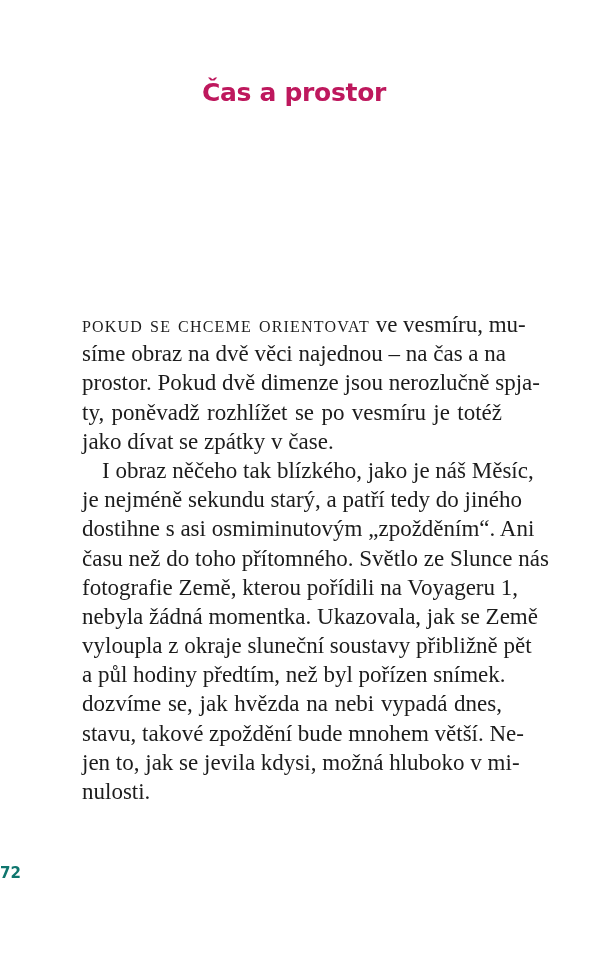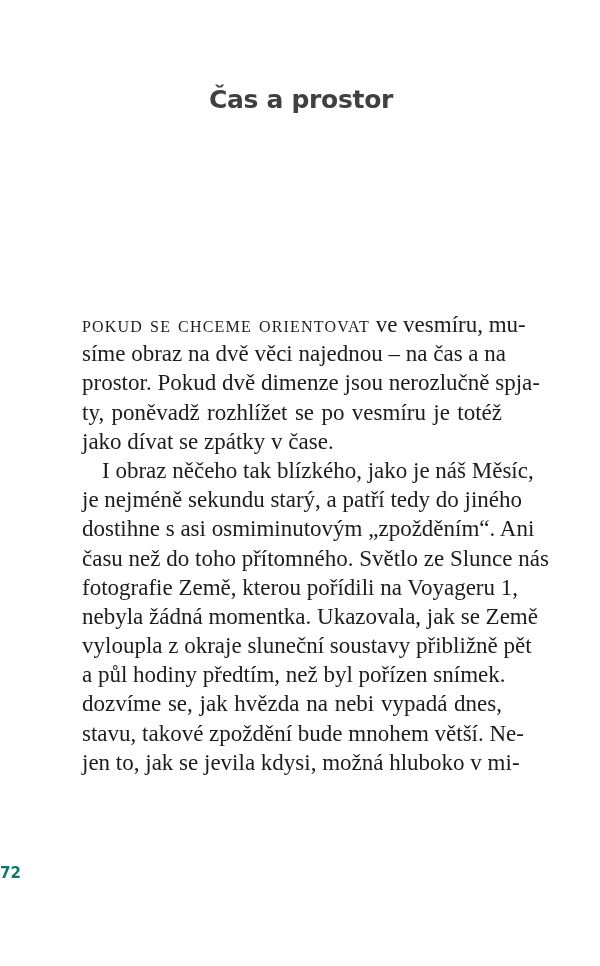--- a/index.html
+++ b/index.html
@@ -23,22 +23,22 @@
     .chapter-title {
       position: absolute;
       top: 74px;
       left: 0;
       width: 580px;
       text-align: center;
       font-family: "DejaVu Sans", sans-serif;
       font-weight: bold;
       font-size: 25px;
       letter-spacing: -0.3px;
-      color: #404040;
-      margin: 11px;
+      color: #be185d;
+      margin: 4px;
     }
     .body-text {
       position: absolute;
       top: 310px;
       left: 82px;
       width: 420px;
       font-family: "Liberation Serif", serif;
       font-size: 23px;
       line-height: 29.2px;
       color: #1c1c1c;
@@ -97,17 +97,18 @@
       <span class="line">fotografie Země, kterou pořídili na Voyageru 1,</span>
       <span class="line">nebyla žádná momentka. Ukazovala, jak se Země</span>
       <span class="line">vyloupla z okraje sluneční soustavy přibližně pět</span>
       <span class="line last">a půl hodiny předtím, než byl pořízen snímek.</span>
     </div>
 
     <div>
       <span class="line">dozvíme se, jak hvězda na nebi vypadá dnes,</span>
       <span class="line">stavu, takové zpoždění bude mnohem větší. Ne-</span>
       <span class="line">jen to, jak se jevila kdysi, možná hluboko v mi-</span>
+      <span class="line last">nulosti.</span>
     </div>
   </div>
 
   <div class="page-number">72</div>
 </div>
 
 </body></html>

